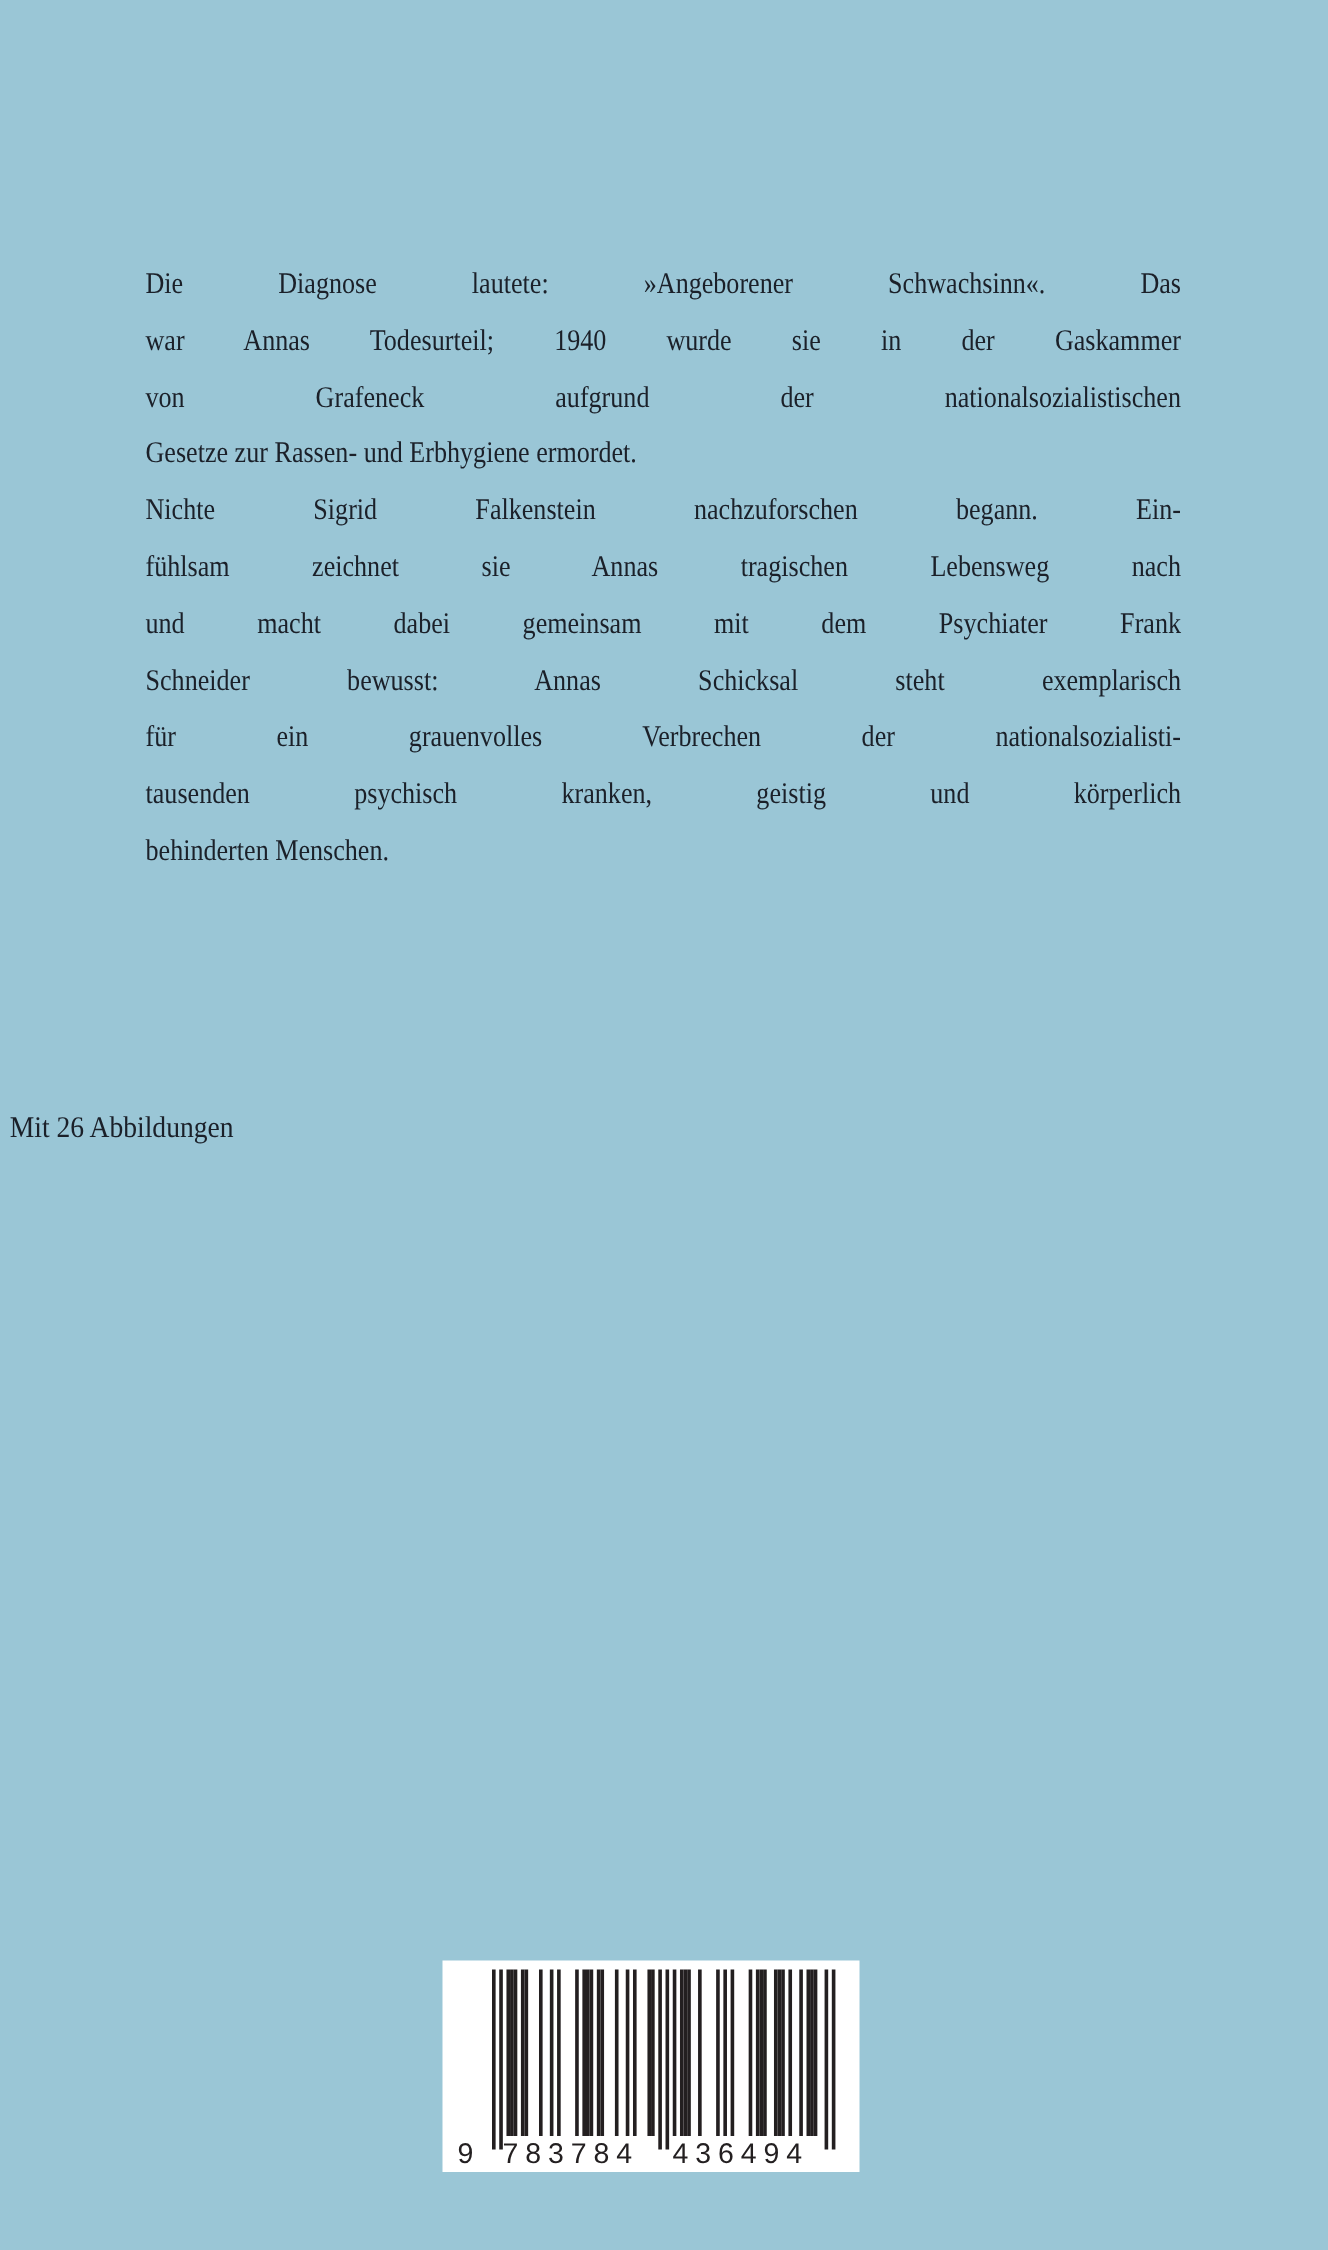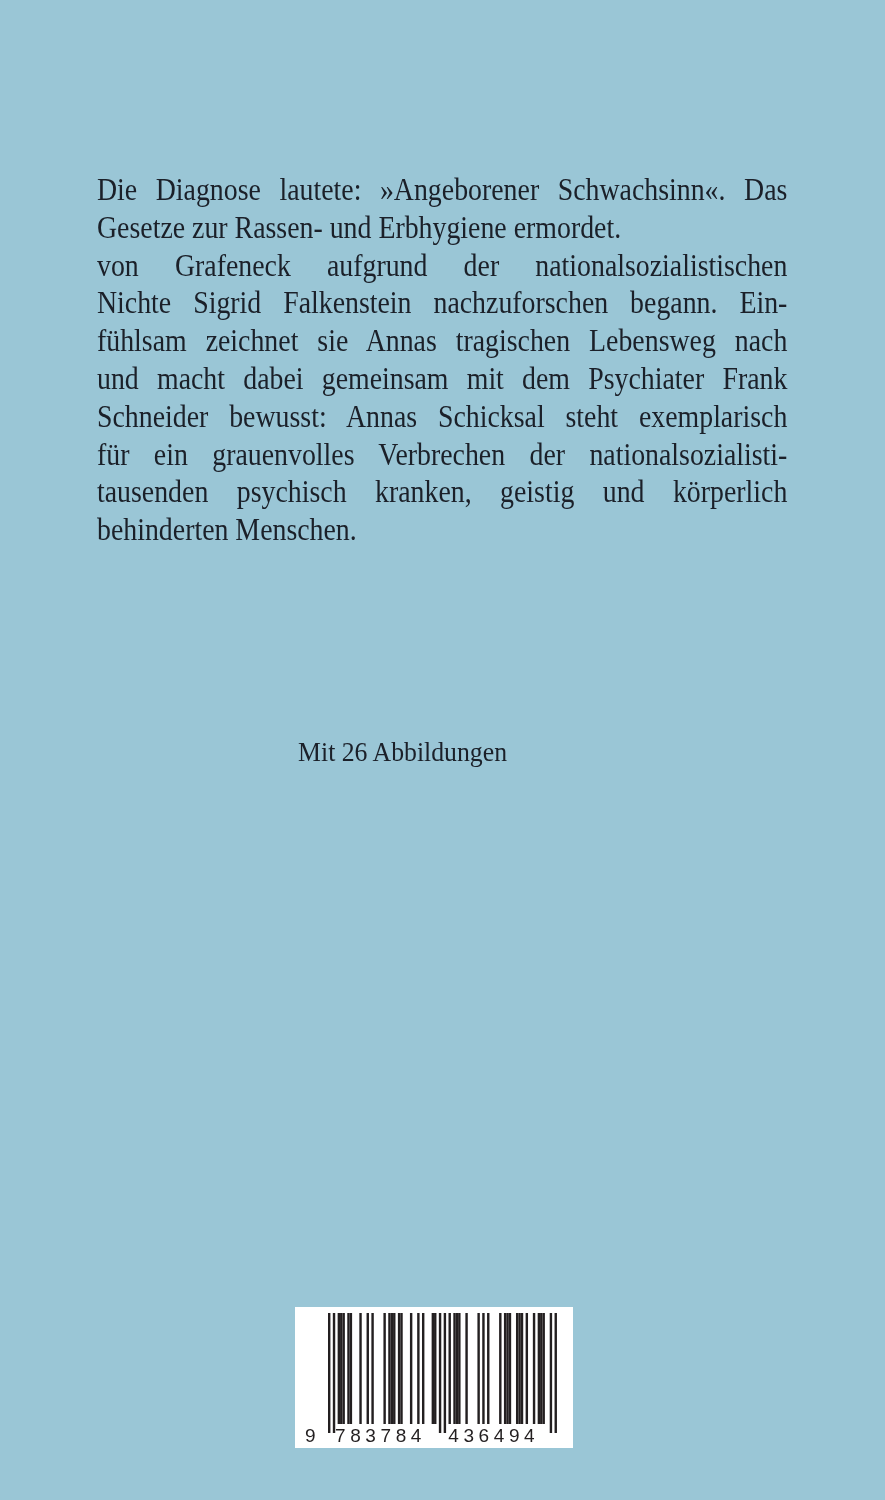--- a/index.html
+++ b/index.html
@@ -12,21 +12,21 @@
     }
     .blurb {
       position: absolute;
       left: 97px; top: 171px;
       width: 690px;
     }
     .line {
       display: block;
       height: 37.8px;
       line-height: 37.8px;
-      font-size: 32px;
+      font-size: 20px;
       white-space: nowrap;
       text-align: justify;
       text-align-last: justify;
       transform-origin: left center;
     }
     .line.last { text-align-last: left; }
     .condense {
       display: block;
       width: 115%;
       transform: scaleX(0.87);
@@ -35,22 +35,22 @@
       text-align-last: justify;
       white-space: normal;
       height: 37.8px;
       overflow: visible;
     }
     .line.last .condense { text-align-last: left; }
     .illustrations {
       position: absolute;
       left: 0; width: 805px;
       top: 732px;
-      text-align: center;
-      font-size: 28px;
+      text-align: left;
+      font-size: 20px;
       line-height: 40px;
     }
     .illustrations span {
       display: inline-block;
       transform: scaleX(0.92);
     }
     .barcode-box {
       position: absolute;
       left: 295px; top: 1307px;
       width: 278px; height: 141px;
@@ -58,25 +58,28 @@
     }
     .barcode-svg { position: absolute; left: 0; top: 0; }
   </style>
 </head>
 <body>
 
 <div class="blurb">
   <div class="line">
       <span class="condense">Die Diagnose lautete: »Angeborener Schwachsinn«. Das</span>
     </div>
-  <div class="line last">
-      <span class="condense">Gesetze zur Rassen- und Erbhygiene ermordet.</span>
+  <div class="line">
+      <span class="condense">war Annas Todesurteil; 1940 wurde sie in der Gaskammer</span>
     </div>
   <div class="line">
       <span class="condense">von Grafeneck aufgrund der nationalsozialistischen</span>
+    </div>
+  <div class="line last">
+      <span class="condense">Gesetze zur Rassen- und Erbhygiene ermordet.</span>
     </div>
   <div class="line">
       <span class="condense">Nichte Sigrid Falkenstein nachzuforschen begann. Ein-</span>
     </div>
   <div class="line">
       <span class="condense">fühlsam zeichnet sie Annas tragischen Lebensweg nach</span>
     </div>
   <div class="line">
       <span class="condense">und macht dabei gemeinsam mit dem Psychiater Frank</span>
     </div>

